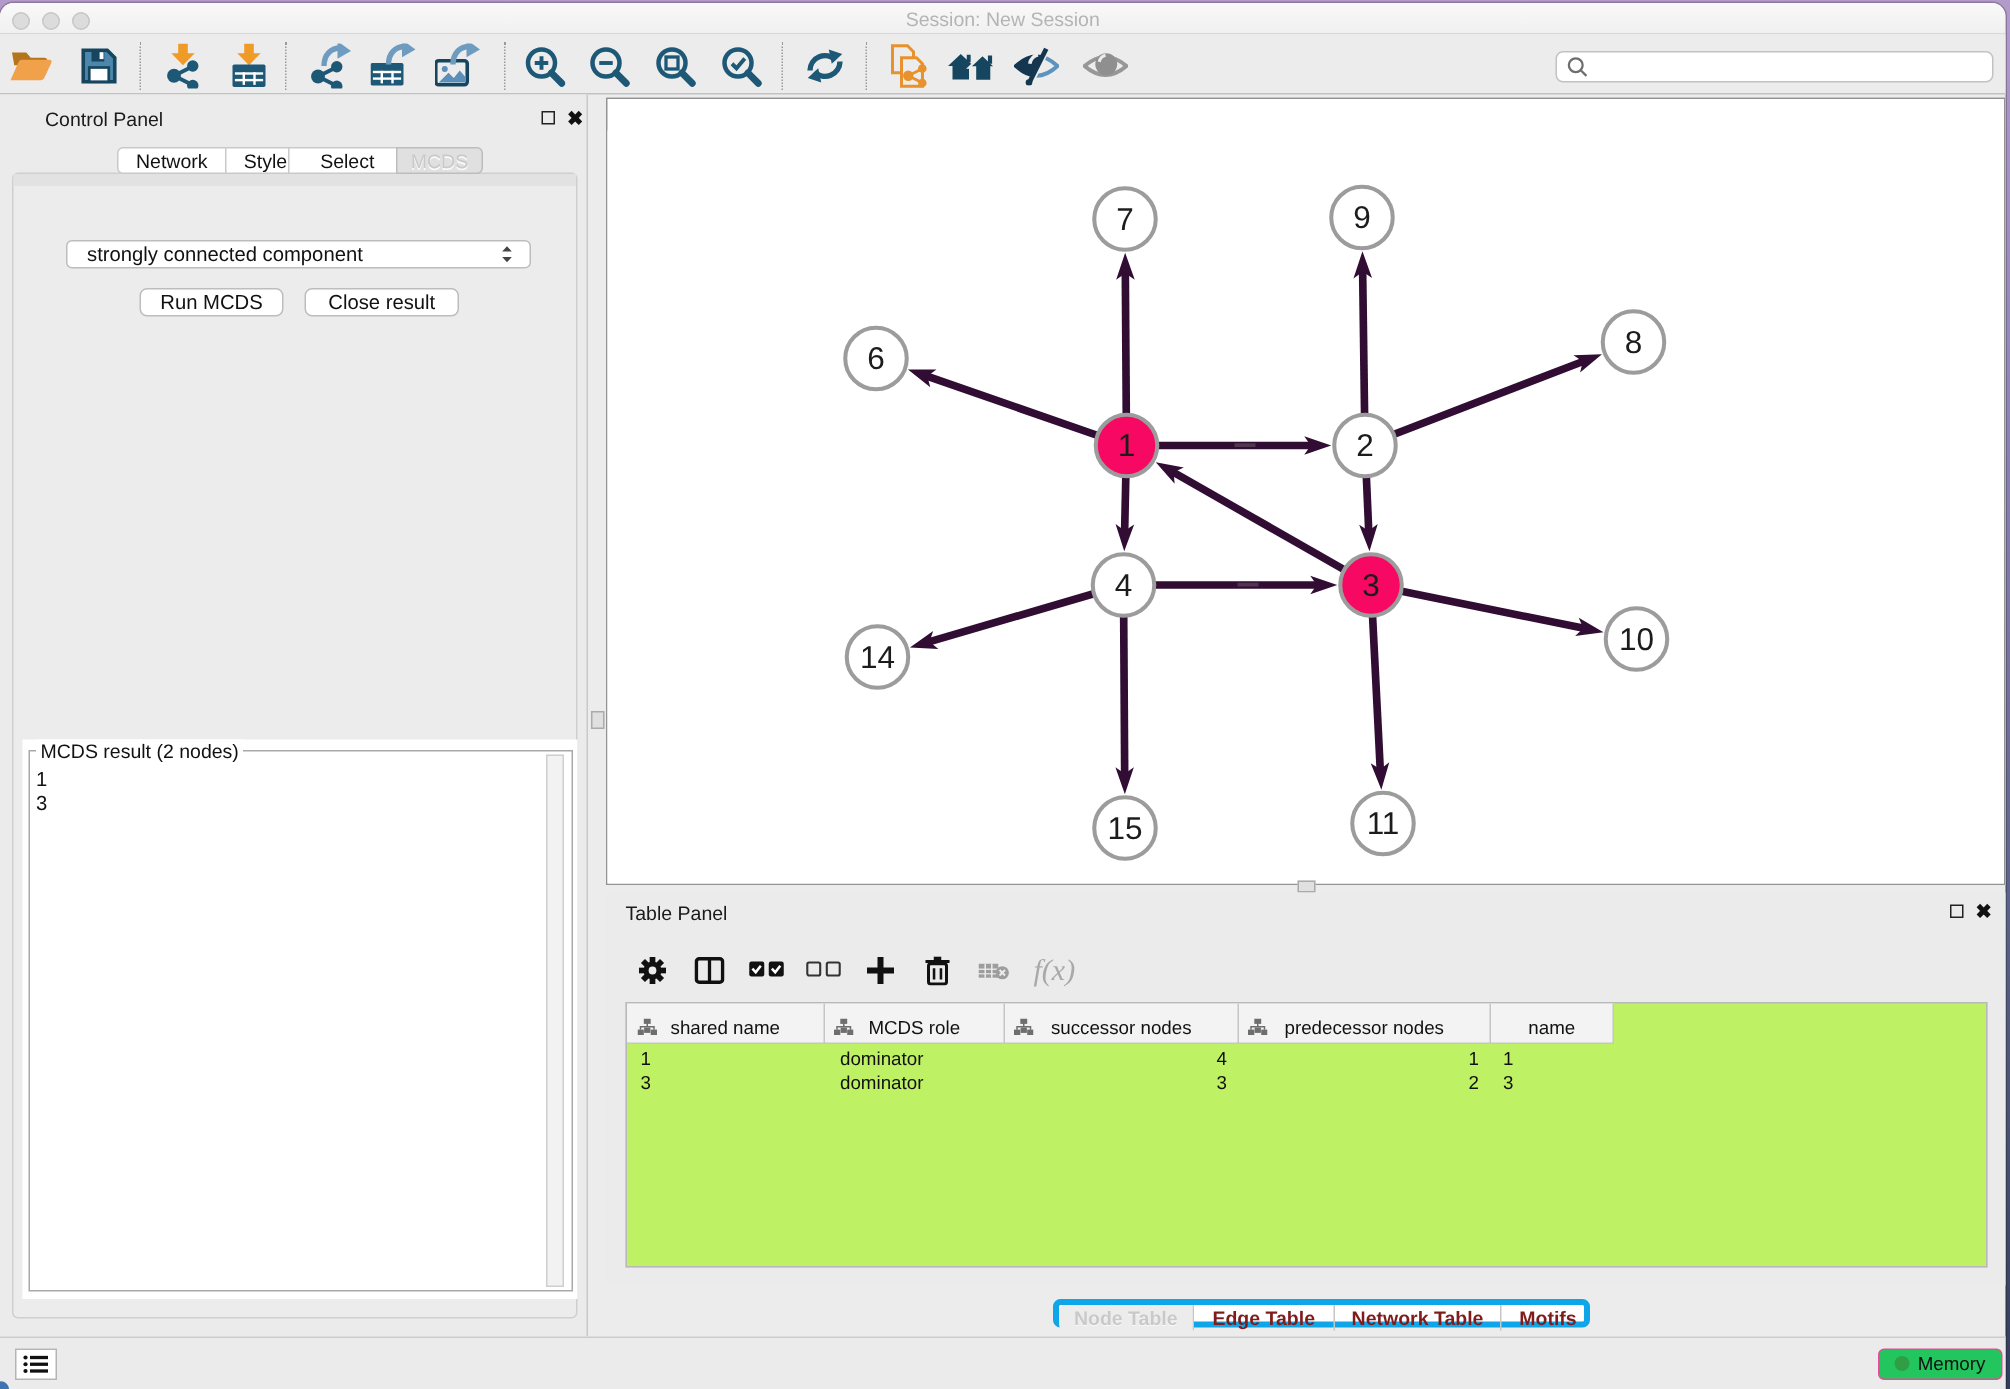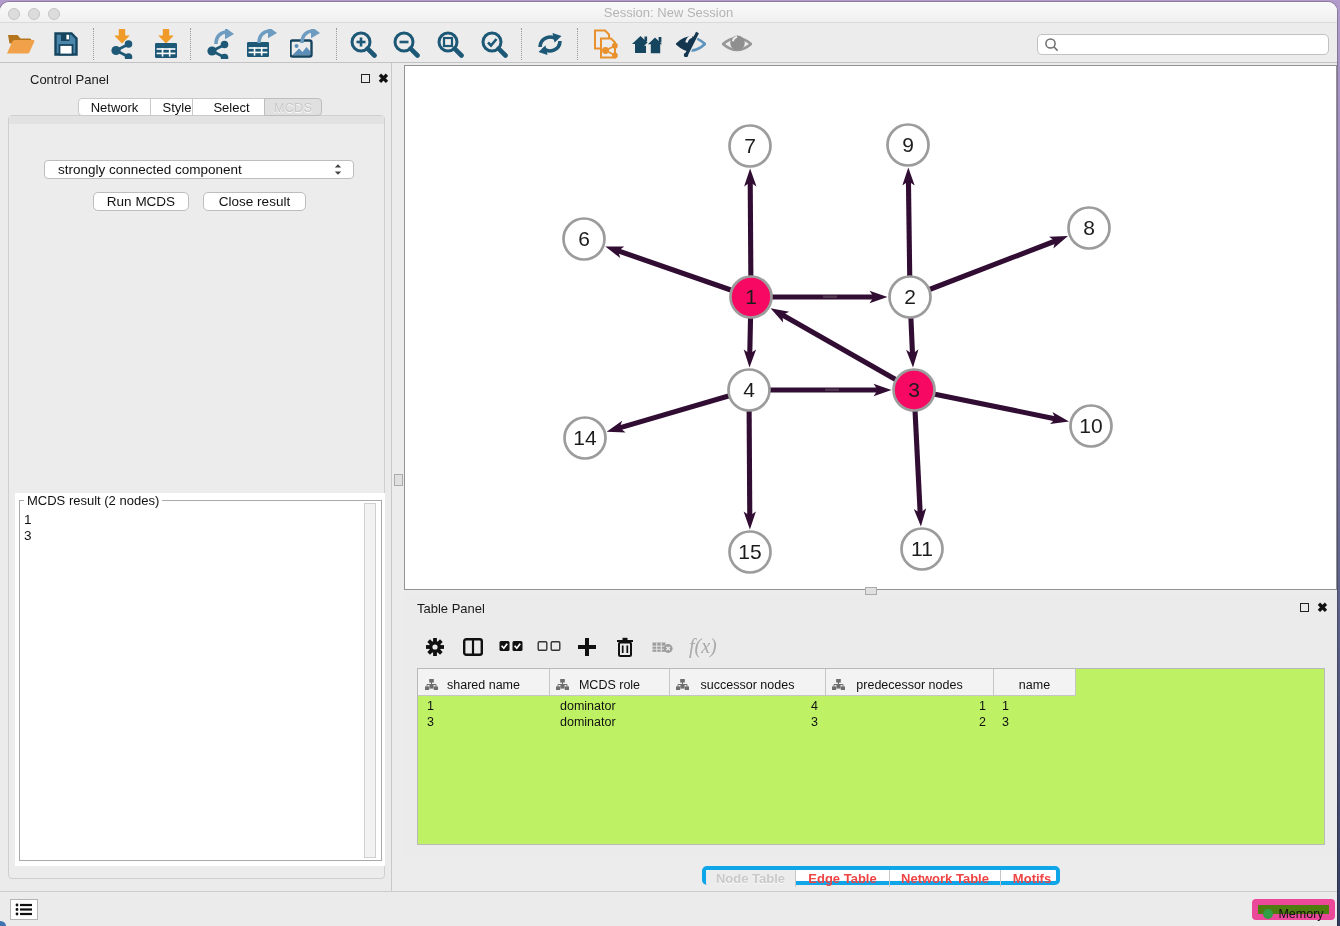--- a/index.html
+++ b/index.html
@@ -26,23 +26,23 @@
 #mcdsbox { position:absolute; left:15px; top:493px; width:370px; height:373px; background:#fff; }
 #netwin { position:absolute; left:404px; top:65px; width:933px; height:525px; background:#fff; border:1px solid #939393; }
 #nettitle { position:absolute; left:404px; top:66px; width:931px; height:21px; background:linear-gradient(#fcfcfc,#d8d8d8); border-bottom:1px solid #9f9f9f; }
 .tl2 { position:absolute; top:5px; width:11px; height:11px; border-radius:50%; }
 #netcanvas { position:absolute; left:405px; top:87px; width:931px; height:502px; background:#fff; }
 #tp { position:absolute; left:404px; top:595px; width:933px; height:262px; background:#ebebeb; }
 #tpa { position:absolute; left:417px; top:668px; width:908px; height:177px; background:#bef264; border:1px solid #b9b9b9; }
 .hcell { position:absolute; top:0; height:27px; border-right:1px solid #c6c6c6; border-bottom:1px solid #c6c6c6; font-size:12.5px; color:#111; text-align:center; line-height:32px; background:#f3f3f3; }
 .trow { position:absolute; font-size:12.5px; color:#111; height:16px; line-height:16px; }
 #btabs { position:absolute; left:691px; top:866px; width:358px; height:19px; background:#fff; border:4px solid #0ea5e9; border-radius:5px;margin-left:11px; }
-.btab { position:absolute; top:0; height:17px; font-size:13px; font-weight:bold; color:#ef4444; text-align:center; line-height:17px; border-right:1px solid #c6c6c6; }
+.btab { position:absolute; top:0; height:17px; font-size:13px; font-weight:bold; color:#7f1d1d; text-align:center; line-height:17px; border-right:1px solid #c6c6c6; }
 #statusbar { position:absolute; left:0; top:891px; width:1337px; height:35px; background:#ebebeb; border-top:1px solid #cccccc; }
-#membtn { position:absolute; left:1252px; top:899px; width:83px; height:21px; background:#4d7c0f; border:6px solid #ec4899; border-radius:4px; font-size:12.5px; color:#111; line-height:19px; text-align:center; }
+#membtn { position:absolute; left:1252px; top:899px; width:83px; height:21px; background:#22c55e; border:1px solid #ec4899; border-radius:4px; font-size:12.5px; color:#111; line-height:19px; text-align:center; }
 #listbtn { position:absolute; left:10px; top:899px; width:28px; height:21px; background:#fff; border:1px solid #b5b5b5; }
 </style></head><body>
 <div id="app">
 <div id="desk"></div>
 <div id="win"></div>
 <div id="titlebar">
   <div class="tl" style="left:8px;top:6px"></div>
   <div class="tl" style="left:28px;top:6px"></div>
   <div class="tl" style="left:48px;top:6px"></div>
 </div>

